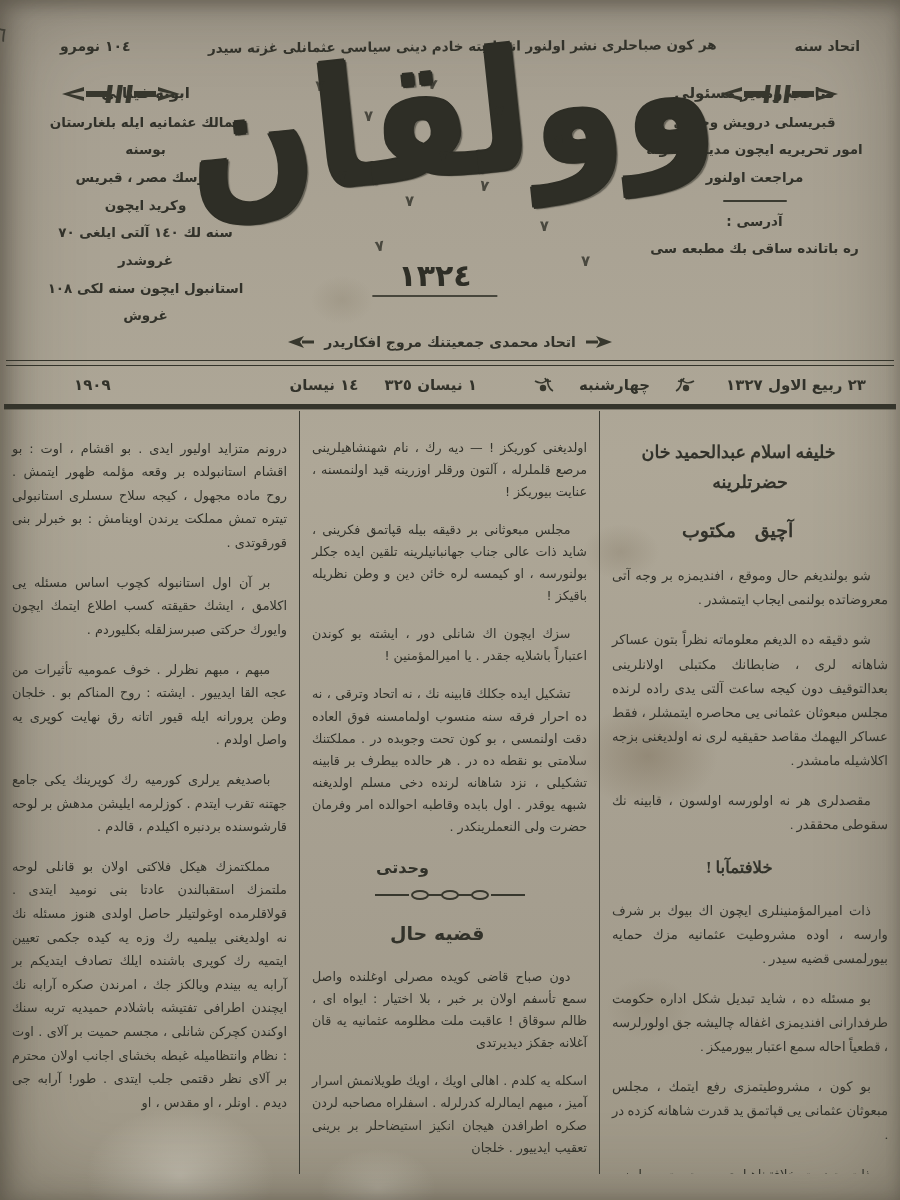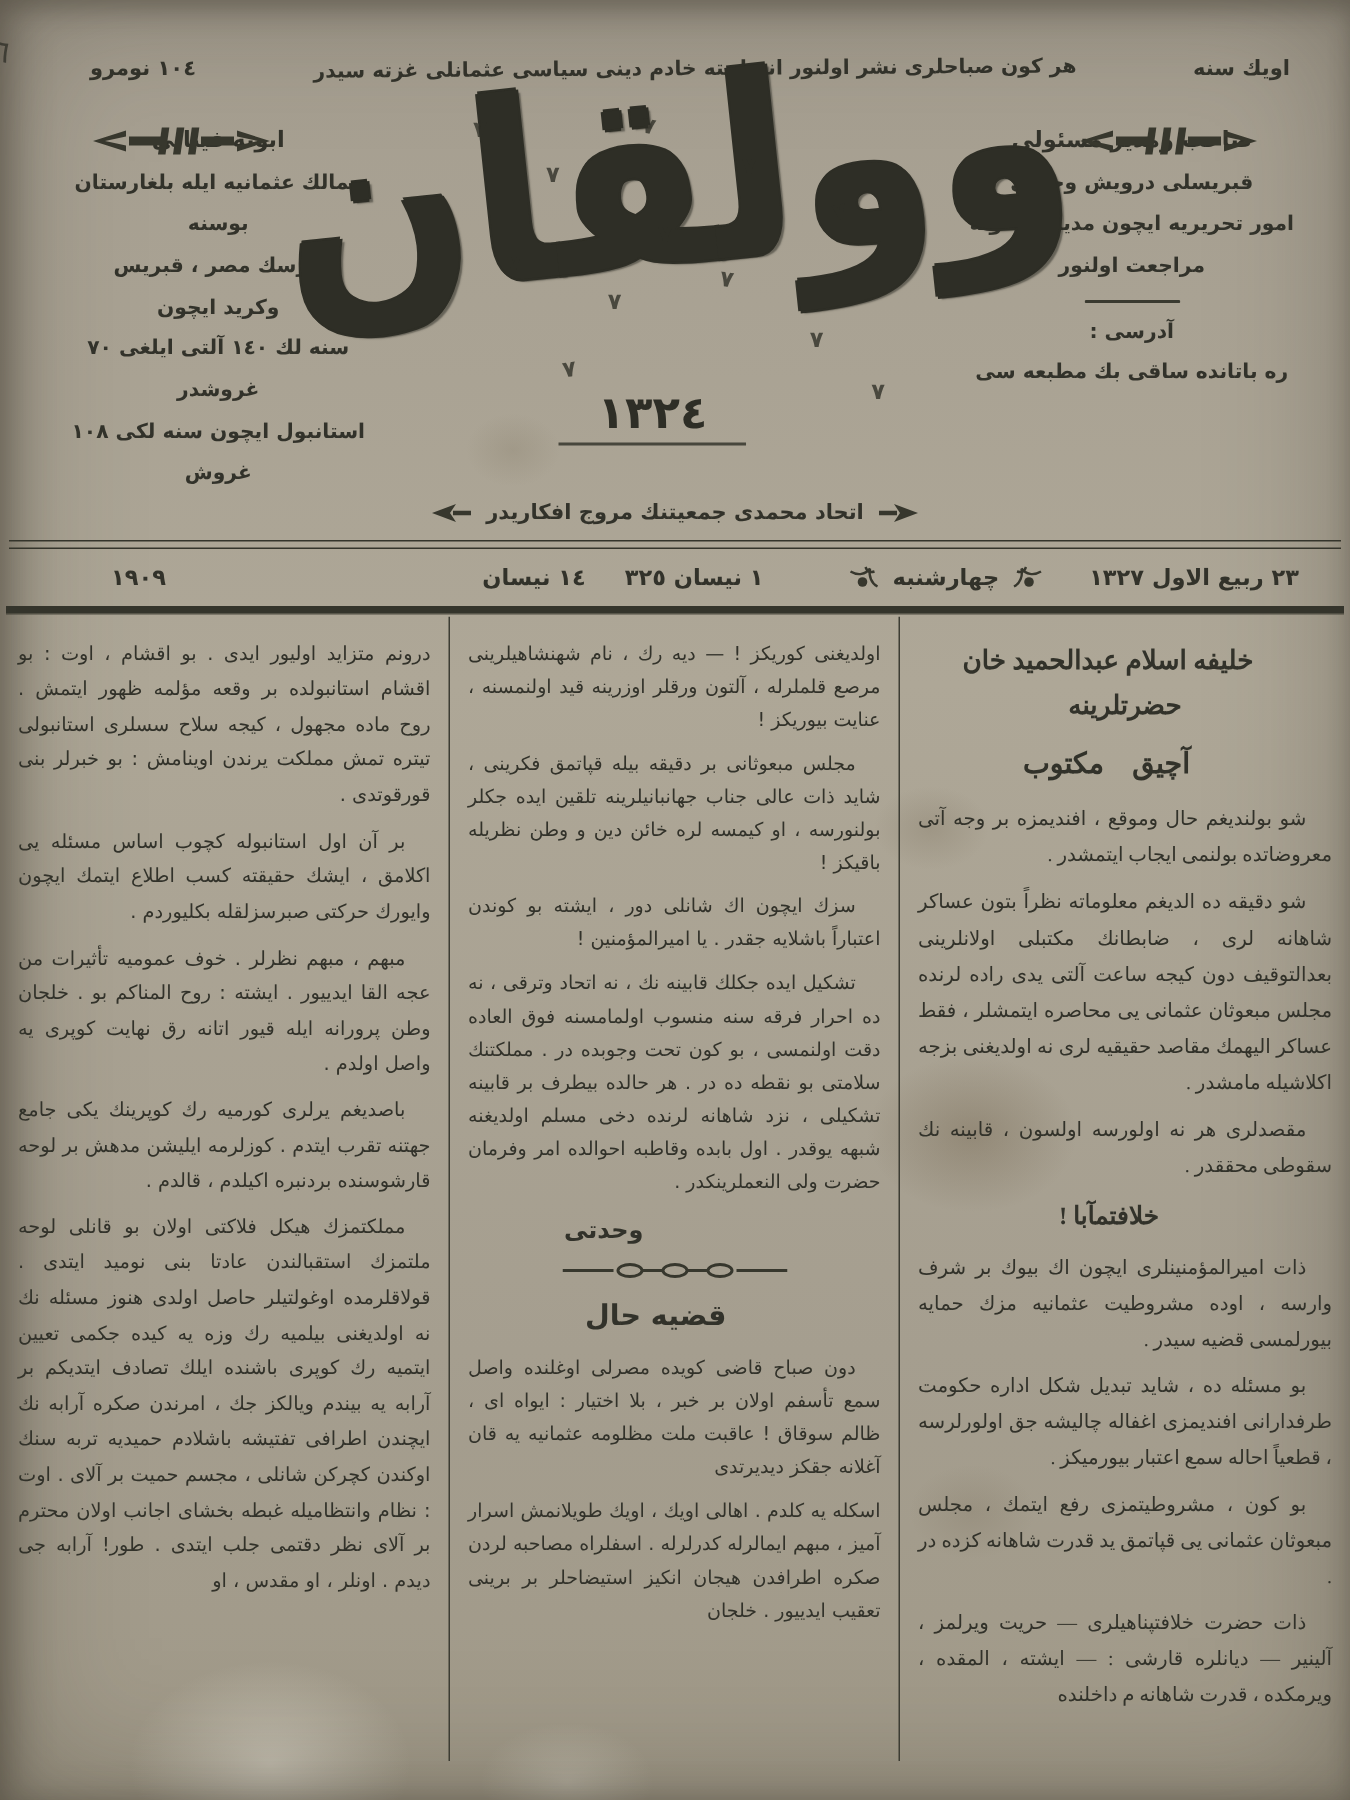--- a/index.html
+++ b/index.html
@@ -42,50 +42,50 @@
   .m1{top:6%;left:14%;} .m2{top:18%;left:27%;} .m3{top:5%;left:44%;transform:rotate(10deg);}
   .m4{top:16%;left:62%;} .m5{top:28%;left:78%;transform:rotate(-12deg);} .m6{top:42%;left:20%;}
   .m7{top:52%;left:38%;} .m8{top:46%;left:58%;transform:rotate(8deg);} .m9{top:62%;left:74%;}
   .m10{top:70%;left:30%;transform:rotate(-8deg);} .m11{top:34%;left:47%;} .m12{top:76%;left:85%;}
   .society{display:flex;align-items:center;justify-content:center;gap:10px;
     font-size:14px;font-weight:bold;margin-top:4px;}
   .rule-double{height:4px;border-top:1.6px solid #34342b;border-bottom:1.6px solid #34342b;margin:10px 6px 0 6px;}
   
   .datebar{display:flex;align-items:center;padding:9px 34px 7px 34px;font-size:15px;font-weight:bold;}
   .datebar .hijri{margin-left:30px;}
-  .datebar .mid{display:flex;align-items:center;gap:8px;margin-left:56px;}
+  .datebar .mid{display:flex;align-items:center;gap:24px;margin-left:56px;}
   .datebar .rumi{margin-left:26px;}
   .datebar .greg{margin-right:auto;margin-left:40px;letter-spacing:2px;}
   .rule-thick{height:4.5px;background:#34342b;margin:2px 4px;box-shadow:0 1px 0 rgba(52,52,43,.4);}
   
   .cols{display:flex;height:763px;overflow:hidden;}
   .col{width:300px;box-sizing:border-box;padding:10px 12px 0 12px;text-align:justify;text-align-last:right;overflow:hidden;}
   .col + .col{border-left:none;border-right:1.6px solid #3c3c33;}
-  .col p{margin:4px 0 7px 0;text-indent:1.3em;}
+  .col p{margin:16px 0 7px 0;text-indent:1.3em;}
   .col p.noind{text-indent:0;}
   .col-right{font-size:13.2px;line-height:1.82;font-family:Liberation Serif, serif;}
   .col-mid{font-size:12.7px;line-height:1.74;}
   .col-left{font-size:12.9px;line-height:1.83;}
   .headline{text-align:center;text-align-last:center;font-weight:bold;font-size:17.5px;line-height:1.75;text-indent:0;margin:2px 0 4px 0;}
   .headline2{text-align:center;text-align-last:center;font-weight:bold;font-size:19px;letter-spacing:2px;word-spacing:14px;margin:2px 0 12px 0;text-indent:0;}
   .subhead{text-align:center;text-align-last:center;font-weight:bold;font-size:16.5px;margin:10px 0 8px 0;text-indent:0;}
   .sig{text-align:left;text-align-last:left;font-weight:bold;font-size:16px;padding-left:64px;margin:4px 0 10px 0;text-indent:0;}
   .chain{display:flex;justify-content:center;margin:2px 0 8px 0;}
   .h2mid{text-align:center;text-align-last:center;font-weight:bold;font-size:19px;margin:4px 0 10px 0;text-indent:0;letter-spacing:1px;}
   svg{display:block;}
 </style>
 </head>
 <body>
 
 <div class="page">
 
   <span class="penmark">٦</span>
 
   <div class="topstrip">
-    <span class="side">اويك سنه</span>
+    <span class="side">اتحاد سنه</span>
     <span class="motto">هر كون صباحلرى نشر اولنور انسانيته خادم دينى سياسى عثمانلى غزته سيدر</span>
     <span class="side">١٠٤ نومرو</span>
   </div>
 
   <div class="ornrow">
     <span>
       <svg width="118" height="20" viewBox="0 0 118 20">
         <g fill="#37372d">
           <polygon points="0,10 22,3 22,7 8,10 22,13 22,17"></polygon>
           <polygon points="118,10 96,3 96,7 110,10 96,13 96,17"></polygon>

